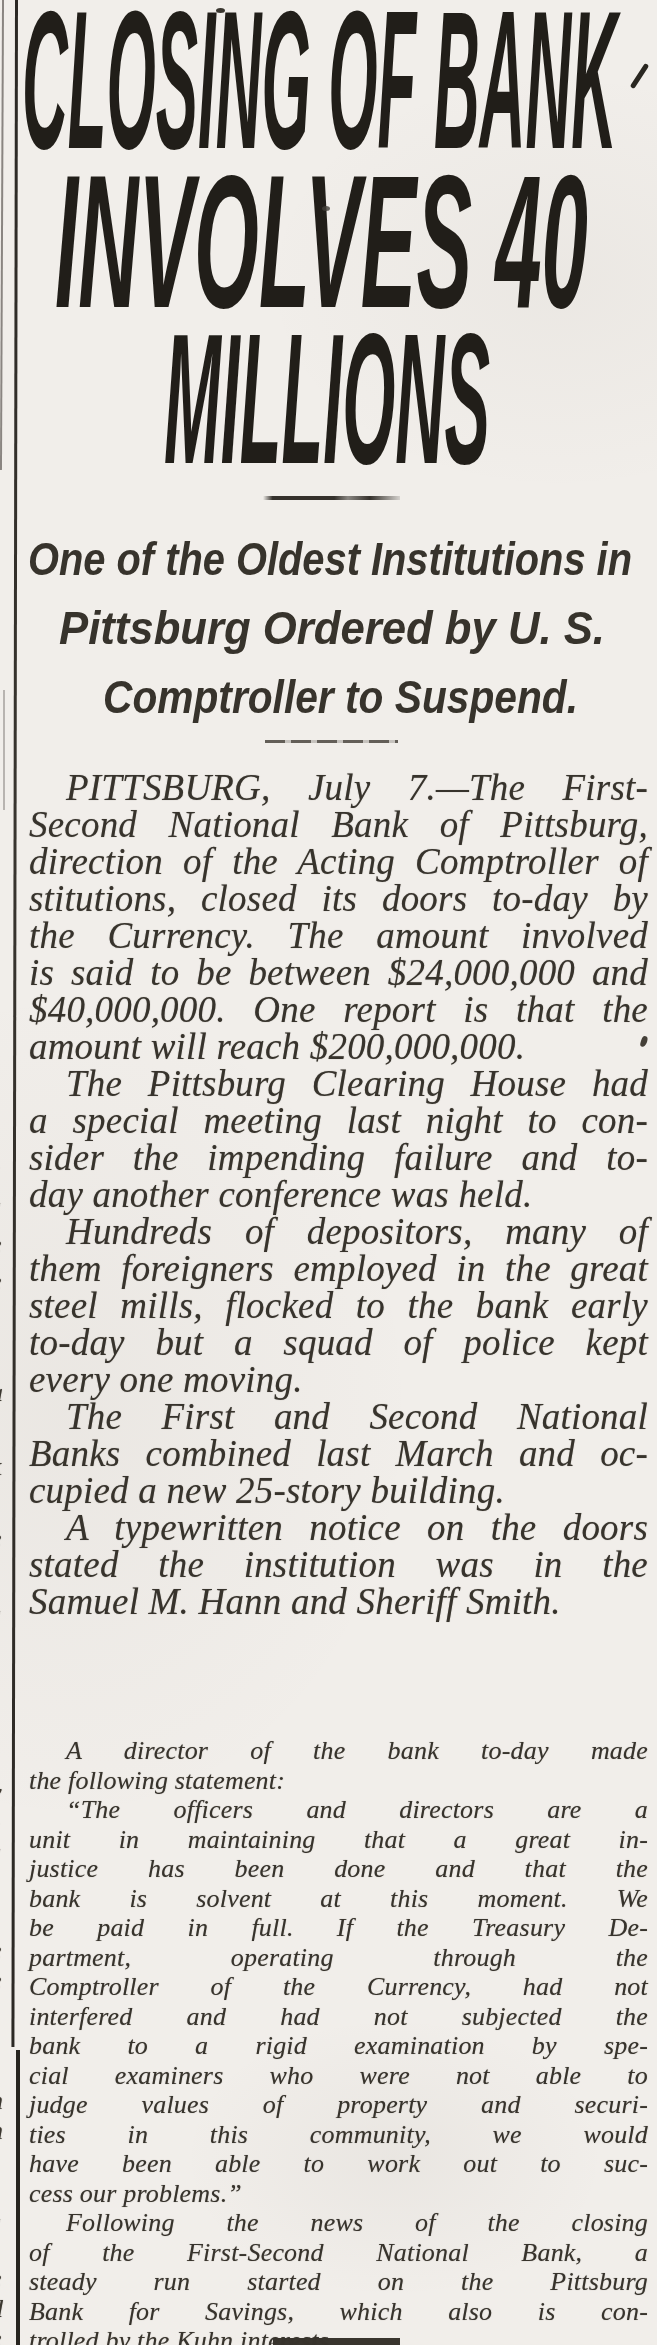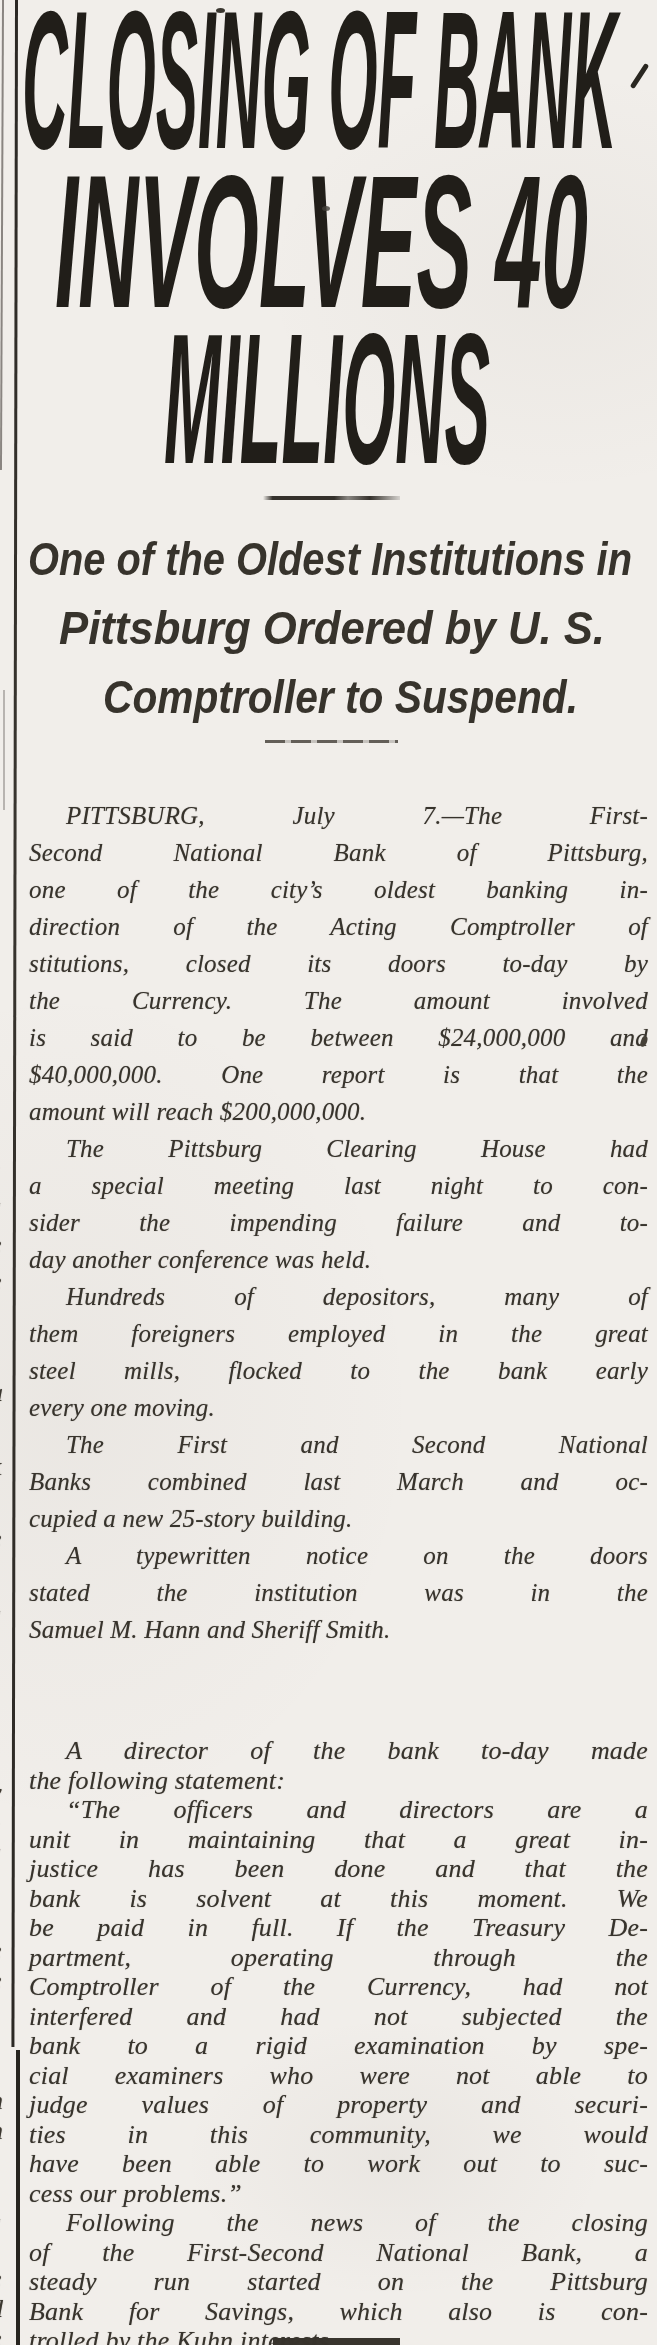--- a/index.html
+++ b/index.html
@@ -28,21 +28,21 @@
   
   .divider1{position:absolute; left:263px; top:496px; width:137px; height:4px;
     background:linear-gradient(90deg, rgba(53,49,44,0) 0%, #35312c 7%, #35312c 52%, rgba(53,49,44,0.55) 62%, #35312c 78%, rgba(53,49,44,0.15) 100%);}
   .divider2{position:absolute; left:265px; top:740px; width:133px; height:3px; opacity:.85;
     background:repeating-linear-gradient(90deg, #4a453e 0 20px, rgba(74,69,62,0.30) 20px 26px);}
   .divider3{position:absolute; left:273px; top:2338px; width:127px; height:7px; background:#39352e;}
 
   
   .bodysec{position:absolute; left:29px; width:619px; color:#37332c;
     text-shadow:0 0 1px rgba(55,51,44,0.45); letter-spacing:0.2px;}
-  .sec-a{top:797px; font-size:25px; line-height:37px;}
+  .sec-a{top:769px; font-size:37px; line-height:37px;}
   .sec-b{top:1736px; font-size:26px; line-height:29.5px;}
   .bline{text-align:justify; text-align-last:justify; white-space:nowrap;}
   .bline.ind{text-indent:37px;}
   .bline.end{text-align-last:left;}
 
   
   .fragment{position:absolute; left:-10px; width:22px; color:#3b372f; font-size:26px;
     font-family:"Liberation Serif", serif; text-shadow:0 0 1px rgba(55,51,44,0.5);}
 
   
@@ -76,21 +76,20 @@
   <div class="divider1"></div>
   <div class="divider2"></div>
   <div class="divider3"></div>
 
   <div class="bodysec sec-a">
 
       <div class="bline ind">PITTSBURG, July 7.—The First-</div>
 
       <div class="bline">Second National Bank of Pittsburg,</div>
 
-      <div class="bline">one of the city’s oldest banking in-</div>
 
       <div class="bline">direction of the Acting Comptroller of</div>
 
       <div class="bline">stitutions, closed its doors to-day by</div>
 
       <div class="bline">the Currency. The amount involved</div>
 
       <div class="bline">is said to be between $24,000,000 and</div>
 
       <div class="bline">$40,000,000. One report is that the</div>
@@ -104,20 +103,21 @@
       <div class="bline">sider the impending failure and to-</div>
 
       <div class="bline end">day another conference was held.</div>
 
       <div class="bline ind">Hundreds of depositors, many of</div>
 
       <div class="bline">them foreigners employed in the great</div>
 
       <div class="bline">steel mills, flocked to the bank early</div>
 
+      <div class="bline">to-day but a squad of police kept</div>
 
       <div class="bline end">every one moving.</div>
 
       <div class="bline ind">The First and Second National</div>
 
       <div class="bline">Banks combined last March and oc-</div>
 
       <div class="bline end">cupied a new 25-story building.</div>
 
       <div class="bline ind">A typewritten notice on the doors</div>

